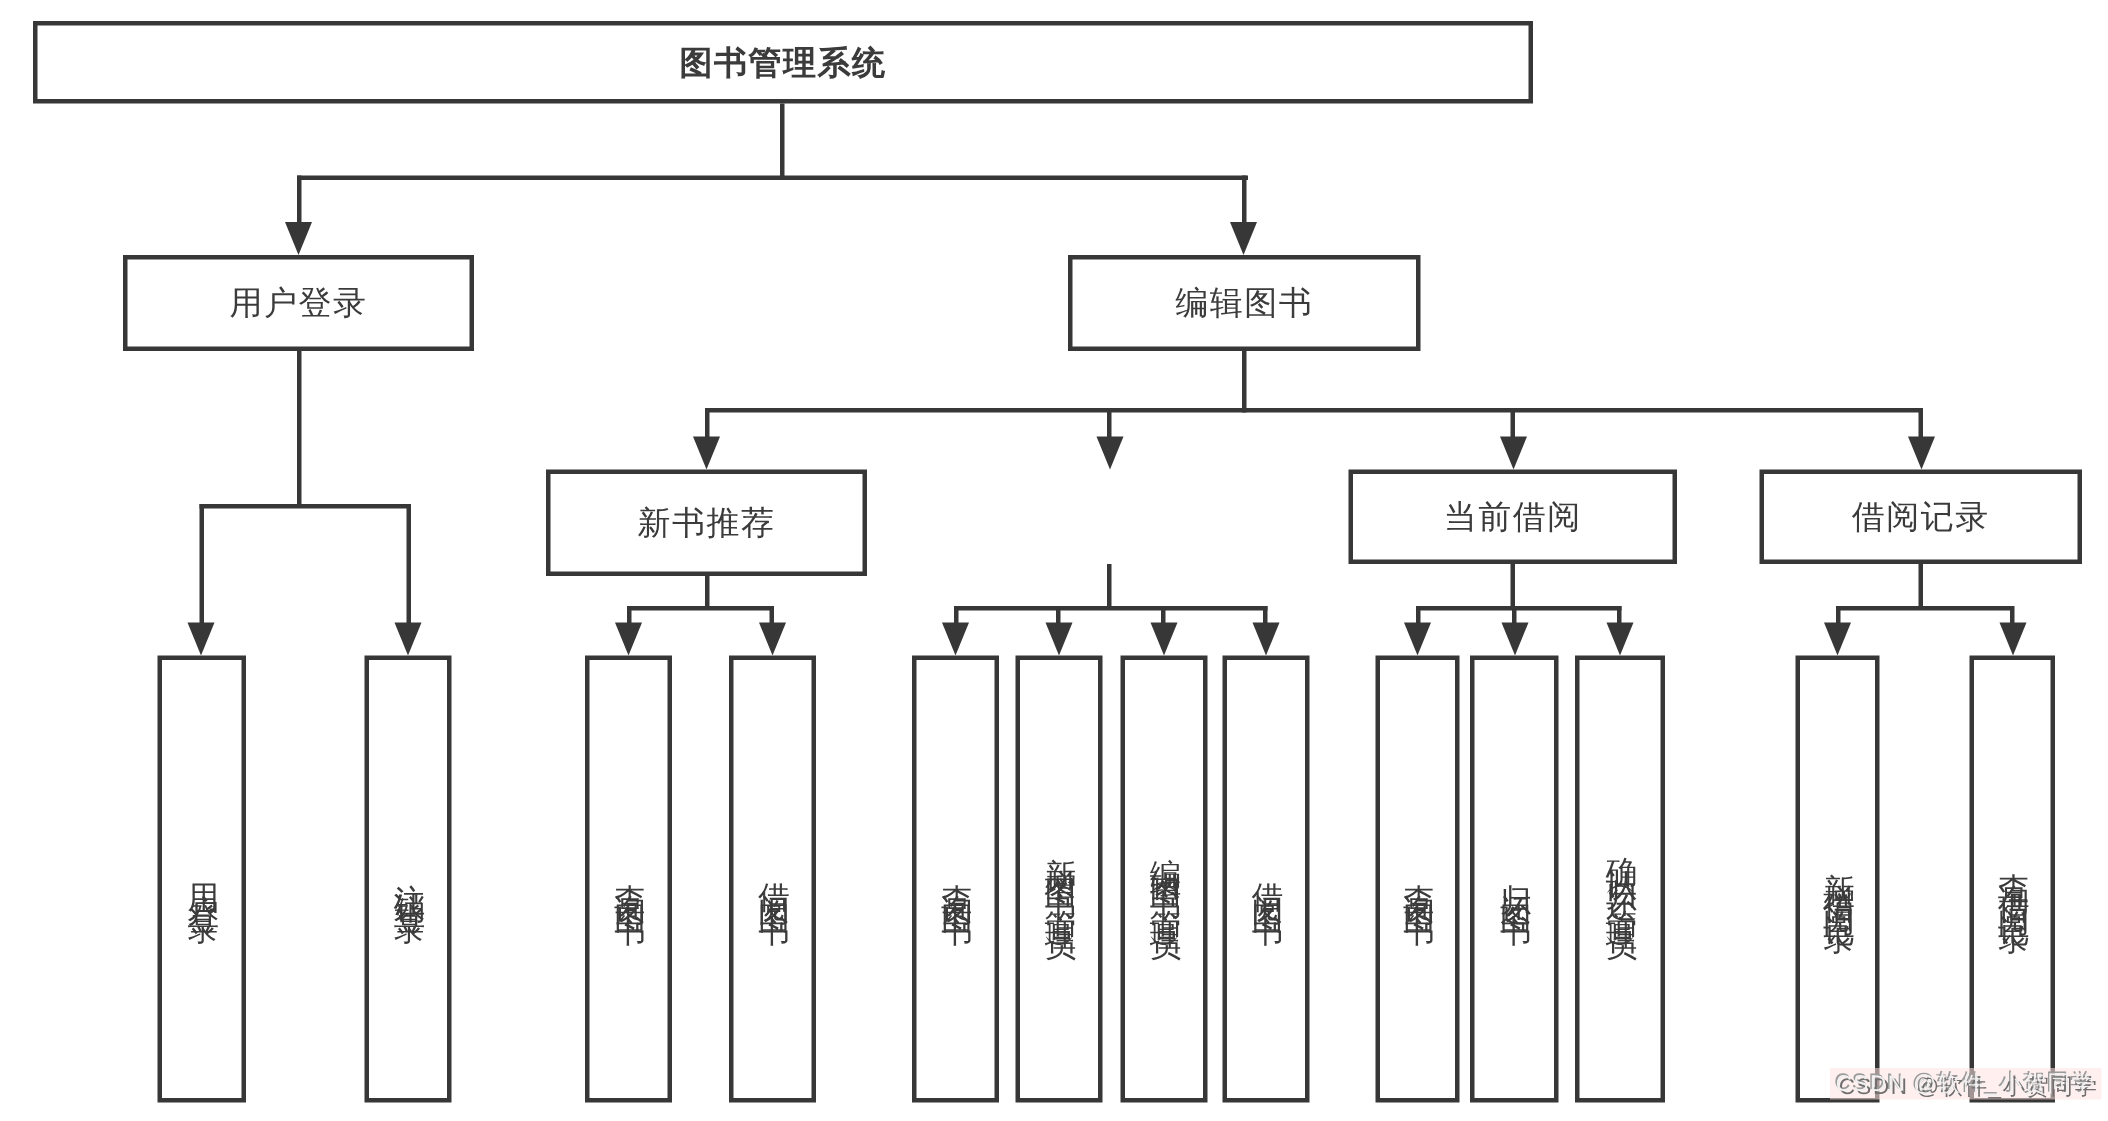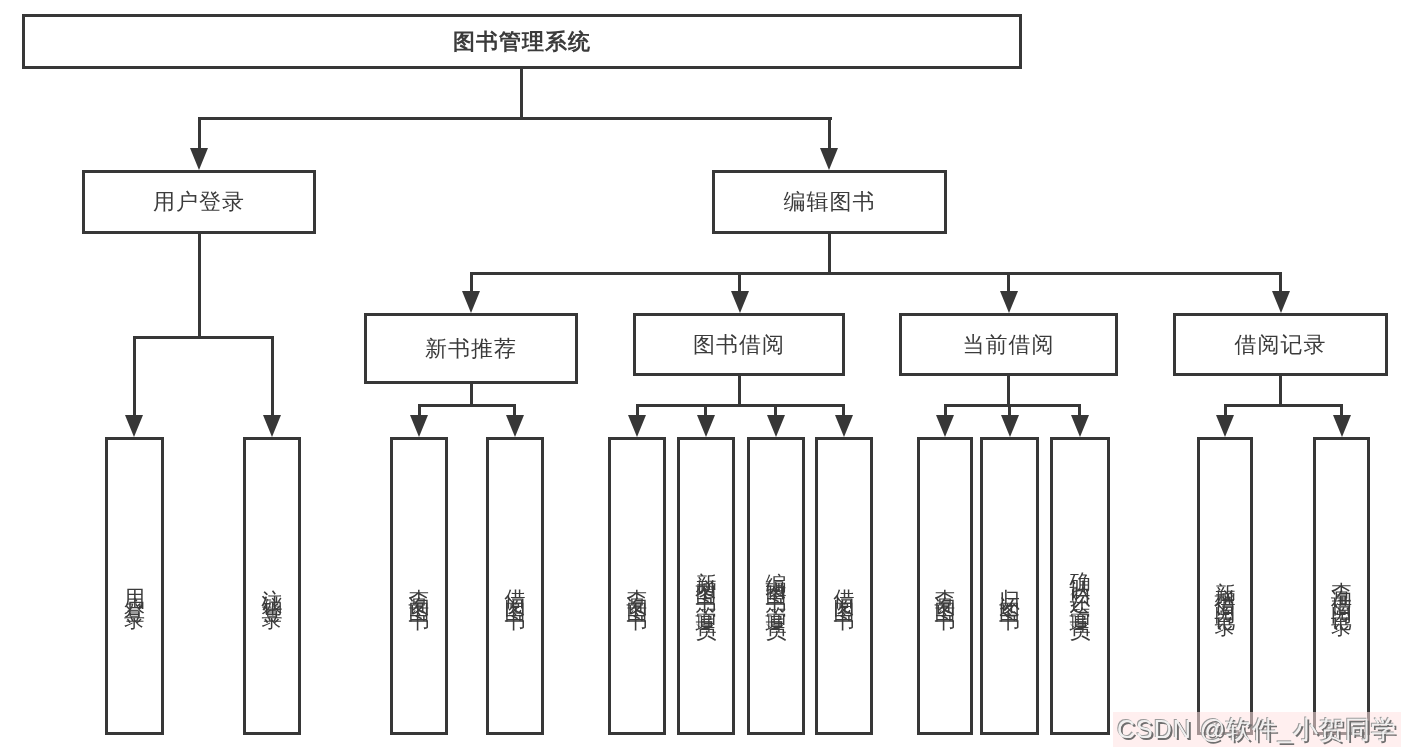--- a/index.html
+++ b/index.html
@@ -20,21 +20,21 @@
   .hline,.vline{position:absolute;background:#373737;z-index:1;}
   .hline{height:3px;}
   .vline{width:3px;}
   .arrow{
     position:absolute;width:0;height:0;z-index:1;
     border-left:9px solid transparent;border-right:9px solid transparent;
     border-top:22px solid #373737;
   }
   .watermark{
     position:absolute;right:4px;top:712px;z-index:5;
-    font-size:25px;letter-spacing:1px;color:#f0f0f0;
+    font-size:15px;letter-spacing:1px;color:#f0f0f0;
     background:rgba(255,226,226,0.55);padding:1px 4px;
     text-shadow:2px 2px 0 #6f6f6f, -1px -1px 0 #9a9a9a;
     white-space:nowrap;
   }
 </style>
 </head>
 <body>
 
 <div id="canvas">
 
@@ -69,23 +69,20 @@
   <div class="arrow" style="left:462px;top:291px;"></div>
   <div class="vline" style="left:738px;top:272px;height:24px;"></div>
   <div class="arrow" style="left:731px;top:291px;"></div>
   <div class="vline" style="left:1007px;top:272px;height:24px;"></div>
   <div class="arrow" style="left:1000px;top:291px;"></div>
   <div class="vline" style="left:1279px;top:272px;height:24px;"></div>
   <div class="arrow" style="left:1272px;top:291px;"></div>
 
   <div class="box" style="left:364px;top:313px;width:214px;height:71px;">
     <span>新书推荐</span>
-  </div>
-  <div class="box" style="left:633px;top:313px;width:212px;height:63px;">
-    <span>图书借阅</span>
   </div>
   <div class="box" style="left:1173px;top:313px;width:215px;height:63px;">
     <span>借阅记录</span>
   </div>
   <div class="box" style="left:899px;top:313px;width:219px;height:63px;">
     <span>当前借阅</span>
   </div>
 
   <div class="vline" style="left:470px;top:376px;height:30px;"></div>
   <div class="hline" style="left:418px;top:404px;width:98px;"></div>

